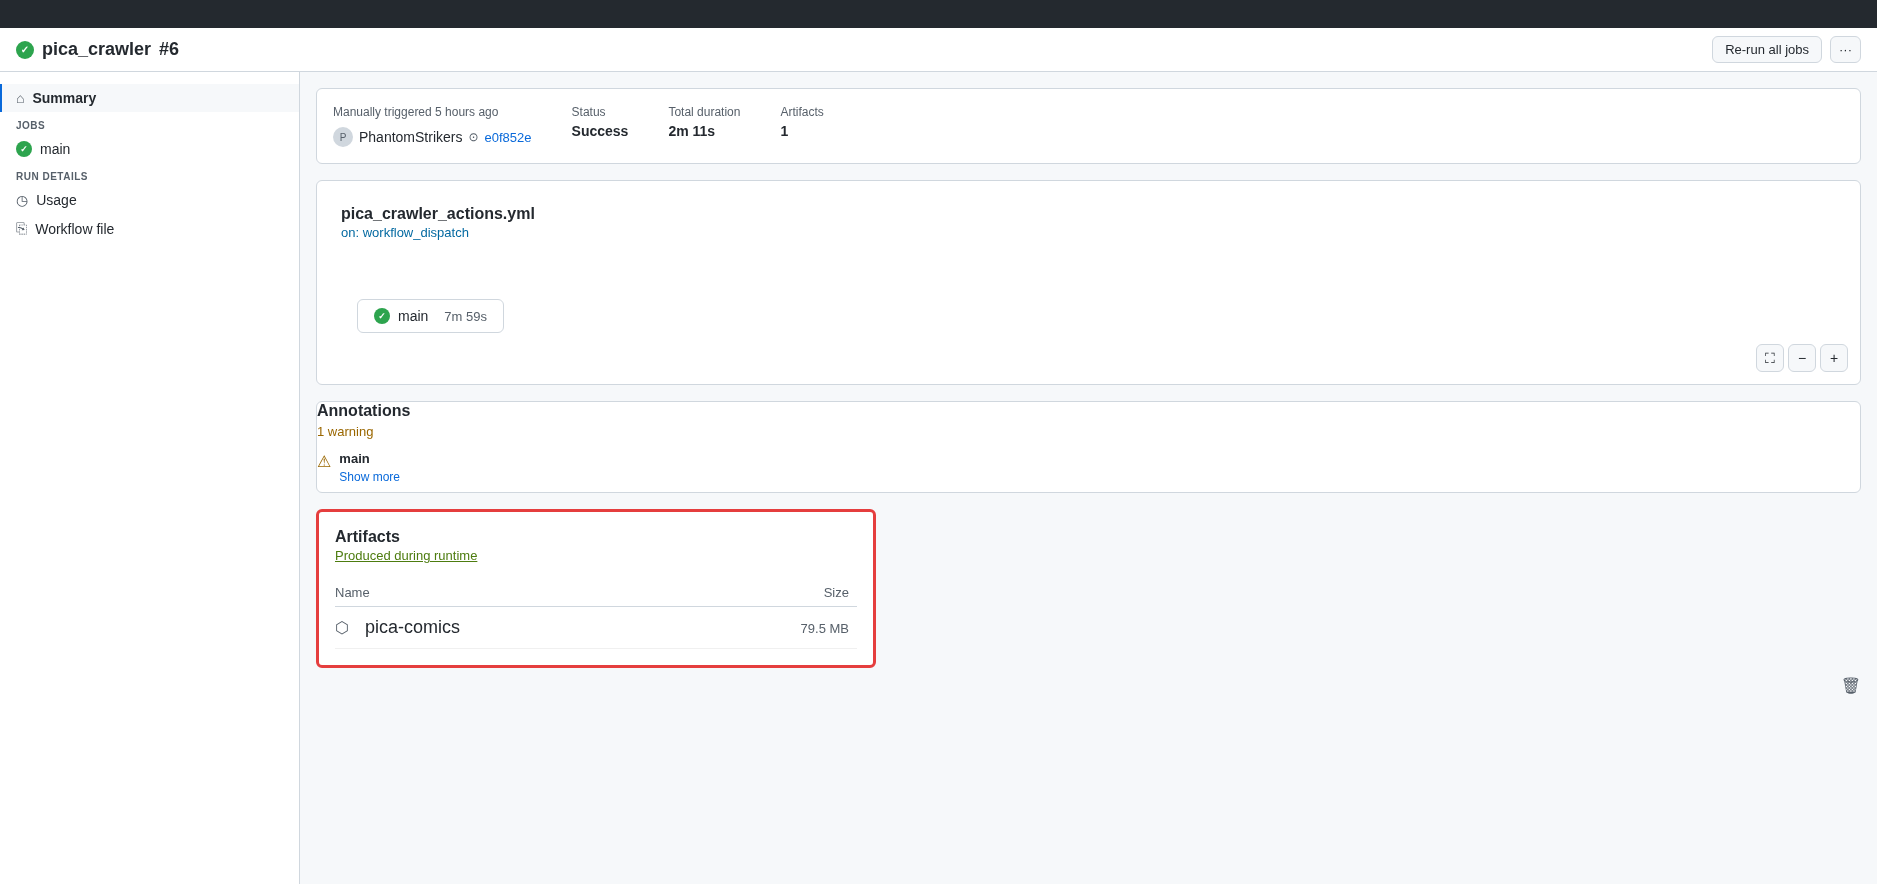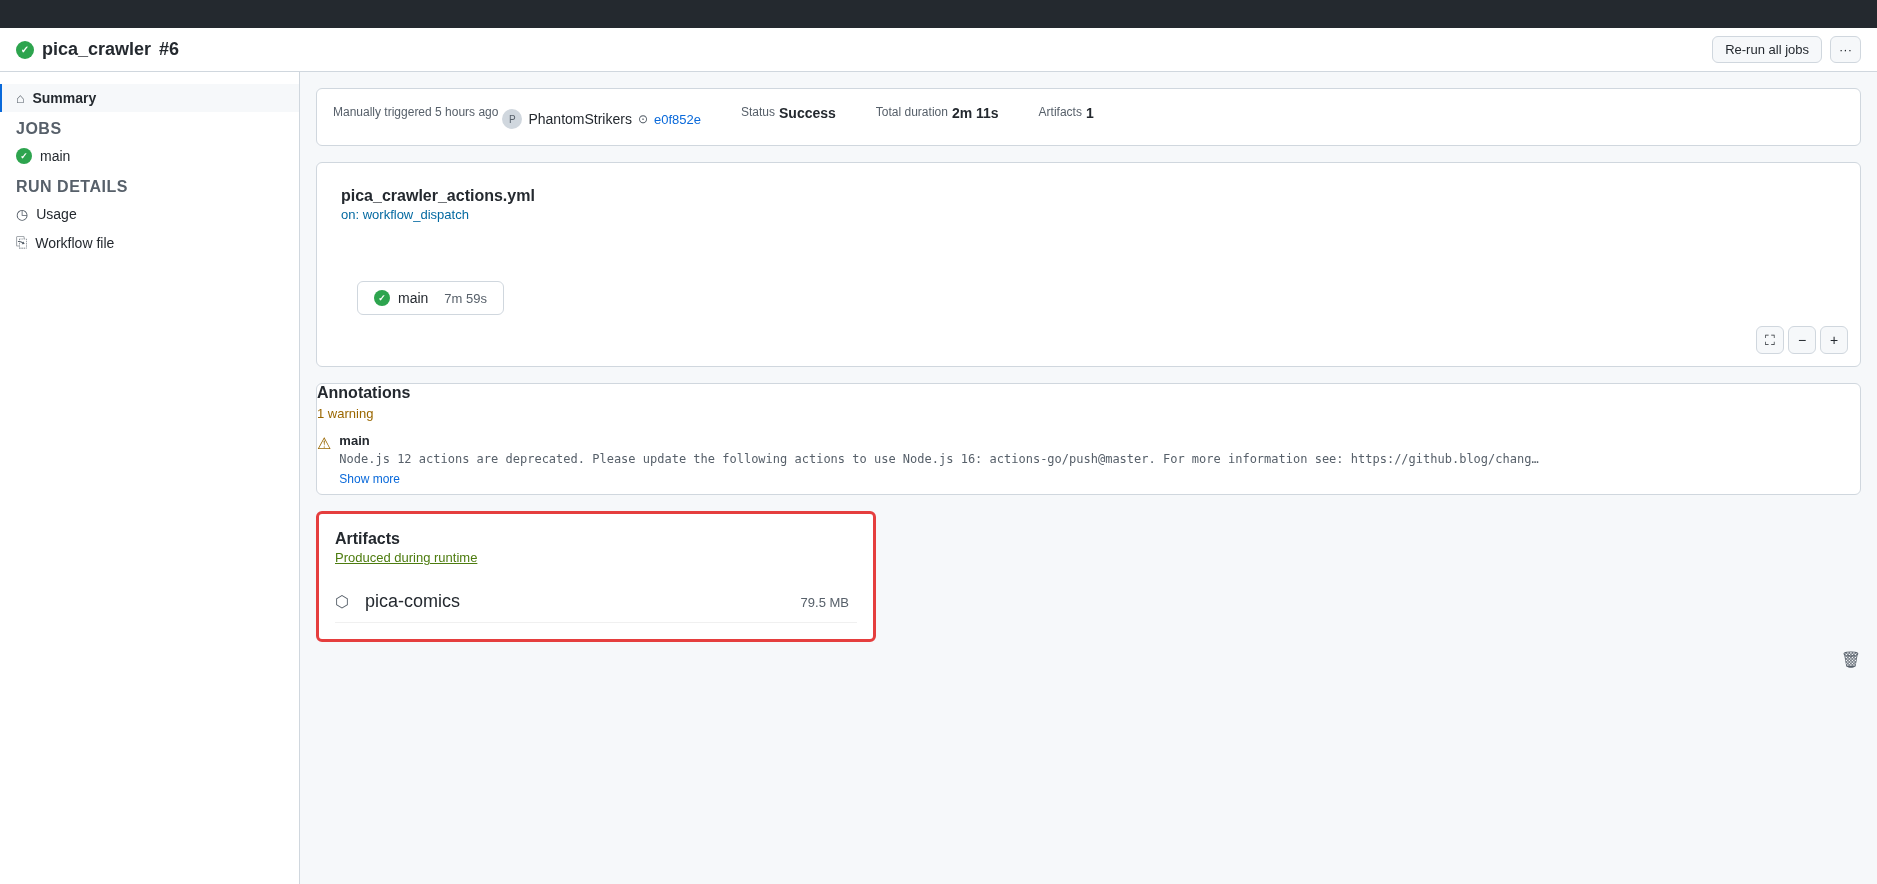--- a/index.html
+++ b/index.html
@@ -100,21 +100,21 @@
 
     .sidebar-item.active {
       background: #f6f8fa;
       font-weight: 600;
       border-left: 2px solid #0969da;
       padding-left: 14px;
     }
 
     .sidebar-section-title {
       padding: 8px 16px 4px;
-      font-size: 16px;
+      font-size: 10px;
       font-weight: 600;
       color: #57606a;
       text-transform: uppercase;
       letter-spacing: 0.5px;
     }
 
     .sidebar-icon {
       color: #57606a;
       display: flex;
       align-items: center;
@@ -160,21 +160,21 @@
 
     .summary-meta {
       display: flex;
       align-items: flex-start;
       gap: 40px;
       flex-wrap: wrap;
     }
 
     .meta-trigger {
       display: flex;
-      flex-direction: row;
+      flex-direction: column;
       gap: 4px;
     }
 
     .meta-label {
       font-size: 12px;
       color: #57606a;
     }
 
     .meta-value {
       font-weight: 600;
@@ -508,32 +508,35 @@
       </div>
     </div>
 
     <div class="card annotations-card">
       <div class="annotations-title">Annotations</div>
       <div class="annotations-count">1 warning</div>
       <div class="annotation-item">
         <span class="warning-icon">⚠</span>
         <div class="annotation-content">
           <div class="annotation-job">main</div>
-          <div class="annotation-text">Node.js 12 actions are deprecated. Please update the following actions to use Node.js 16: actions-go/push@master. For more information see: https://github.blog/chang…</div>
           <a class="show-more">Show more</a>
         </div>
       </div>
     </div>
 
     <div class="bottom-area">
       <div class="artifacts-section">
         <div class="artifacts-title">Artifacts</div>
         <div class="artifacts-subtitle">Produced during runtime</div>
 
         <div class="artifacts-table">
+          <div class="artifacts-table-header">
+            <div class="col-name">Name</div>
+            <div class="col-size">Size</div>
+          </div>
 
           <div class="artifacts-table-row">
             <div class="col-name">
               <div class="artifact-row-inner">
                 <span class="artifact-icon">⬡</span>
                 <span class="artifact-name-text">pica-comics</span>
               </div>
             </div>
             <div class="col-size">
               <span class="artifact-size-text">79.5 MB</span>

